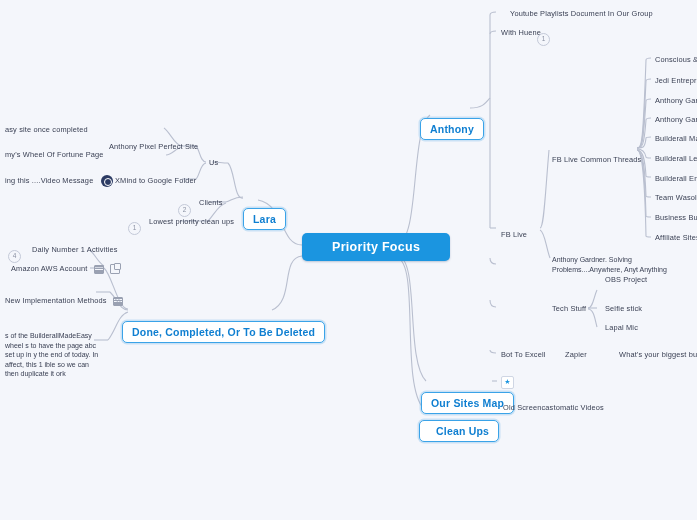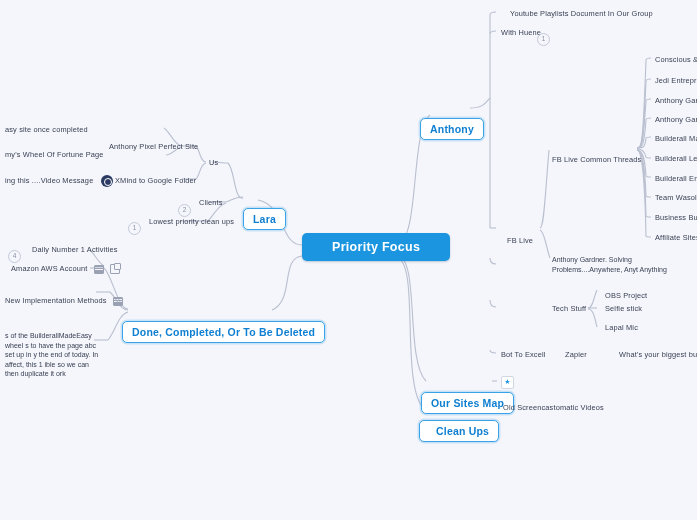--- a/index.html
+++ b/index.html
@@ -175,21 +175,21 @@
     <span>Youtube Playlists Document In Our Group</span>
   </div>
 
   <div class="node n-sub" style="left:496px;top:26px;">
     <span>With Huene</span>
   </div>
   <div class="badge" style="left:537px;top:33px;">
     <span>1</span>
   </div>
 
-  <div class="node n-sub" style="left:496px;top:234px;margin-left:6px;">
+  <div class="node n-sub" style="left:496px;top:228px;">
     <span>FB Live</span>
   </div>
 
   <div class="node n-sub" style="left:547px;top:153px;">
     <span>FB Live Common Threads</span>
   </div>
 
   <div class="node n-sub" style="left:650px;top:53px;">
     <span>Conscious &amp; Mind</span>
   </div>
@@ -221,21 +221,21 @@
     <span>Affiliate Sites</span>
   </div>
 
   <div class="node n-note" style="left:547px;top:252px;width:152px;">
     <span>Anthony Gardner. Solving Problems....Anywhere, Anyt Anything</span>
   </div>
 
   <div class="node n-sub" style="left:547px;top:302px;">
     <span>Tech Stuff</span>
   </div>
-  <div class="node n-sub" style="left:600px;top:289px;">
+  <div class="node n-sub" style="left:600px;top:273px;">
     <span>OBS Project</span>
   </div>
   <div class="node n-sub" style="left:600px;top:302px;">
     <span>Selfie stick</span>
   </div>
   <div class="node n-sub" style="left:600px;top:321px;">
     <span>Lapal Mic</span>
   </div>
 
   <div class="node n-sub" style="left:496px;top:348px;">

